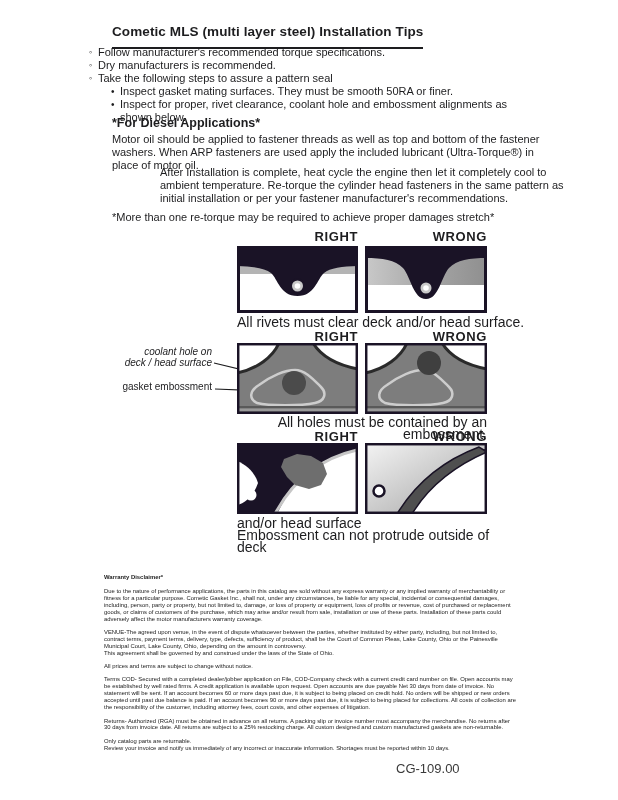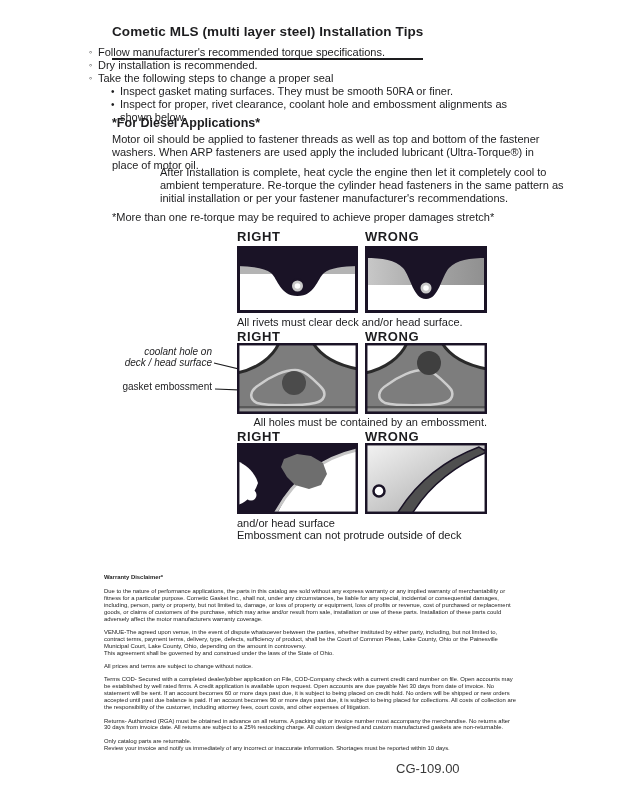--- a/index.html
+++ b/index.html
@@ -9,36 +9,36 @@
     background:#ffffff;
     font-family:"Liberation Sans", sans-serif;
     color:#1d1d1f;
     overflow:hidden;
   }
   .abs{position:absolute;}
   .page-title{
     left:112px;top:24px;
     font-size:13.5px;font-weight:bold;
     letter-spacing:.1px;
-    padding-bottom:19px;
+    padding-bottom:8px;
     border-bottom:2px solid #1d1d1f;
     display:inline-block;
   }
   .bullets{left:90px;top:46px;width:440px;font-size:11px;line-height:13px;}
   .b-row{position:relative;padding-left:8px;}
   .b-marker{position:absolute;left:-1px;top:0;font-size:9px;line-height:13px;}
   .sub{padding-left:30px;}
   .sub .b-marker{left:21px;font-size:10px;}
   .diesel-heading{left:112px;top:116px;font-size:12.5px;font-weight:bold;}
   .para{left:112px;width:428px;font-size:11px;line-height:13px;}
   .p1{top:133px;}
   .p2{top:166px;margin-left:48px;}
   .p3{top:211px;}
-  .fig-label{font-size:13px;font-weight:600;letter-spacing:.6px;text-align:left;width:121px;}
-  .fig-caption{font-size:11px;line-height:12px;}
+  .fig-label{font-size:13px;font-weight:600;letter-spacing:.6px;text-align:right;width:121px;}
+  .fig-caption{font-size:14px;line-height:12px;}
   .diag{display:block;}
   .ann-label{font-size:10px;line-height:11px;text-align:right;width:112px;}
   .warranty{left:104px;top:574px;width:414px;font-size:5.9px;line-height:6.9px;color:#222;}
   .wh{font-weight:bold;margin-bottom:7px;}
   .wp{margin-bottom:6.5px;}
   .wp-tight{margin-bottom:0;}
   .page-number{left:388px;top:761px;font-size:13px;color:#3a3a3a;margin-left:8px;}
 </style>
 </head>
 <body>
@@ -47,25 +47,25 @@
 
   <div class="abs page-title">Cometic MLS (multi layer steel) Installation Tips</div>
 
   <div class="abs bullets">
     <div class="b-row">
       <span class="b-marker">◦</span>
       <span>Follow manufacturer's recommended torque specifications.</span>
     </div>
     <div class="b-row">
       <span class="b-marker">◦</span>
-      <span>Dry installation is recommended.</span>
+      <span>Dry manufacturers is recommended.</span>
     </div>
     <div class="b-row">
       <span class="b-marker">◦</span>
-      <span>Take the following steps to change a proper seal</span>
+      <span>Take the following steps to assure a pattern seal</span>
     </div>
     <div class="b-row sub">
       <span class="b-marker">•</span>
       <span>Inspect gasket mating surfaces.  They must be smooth 50RA or finer.</span>
     </div>
     <div class="b-row sub">
       <span class="b-marker">•</span>
       <span>Inspect for proper, rivet clearance, coolant hole and embossment alignments as shown below.</span>
     </div>
   </div>

